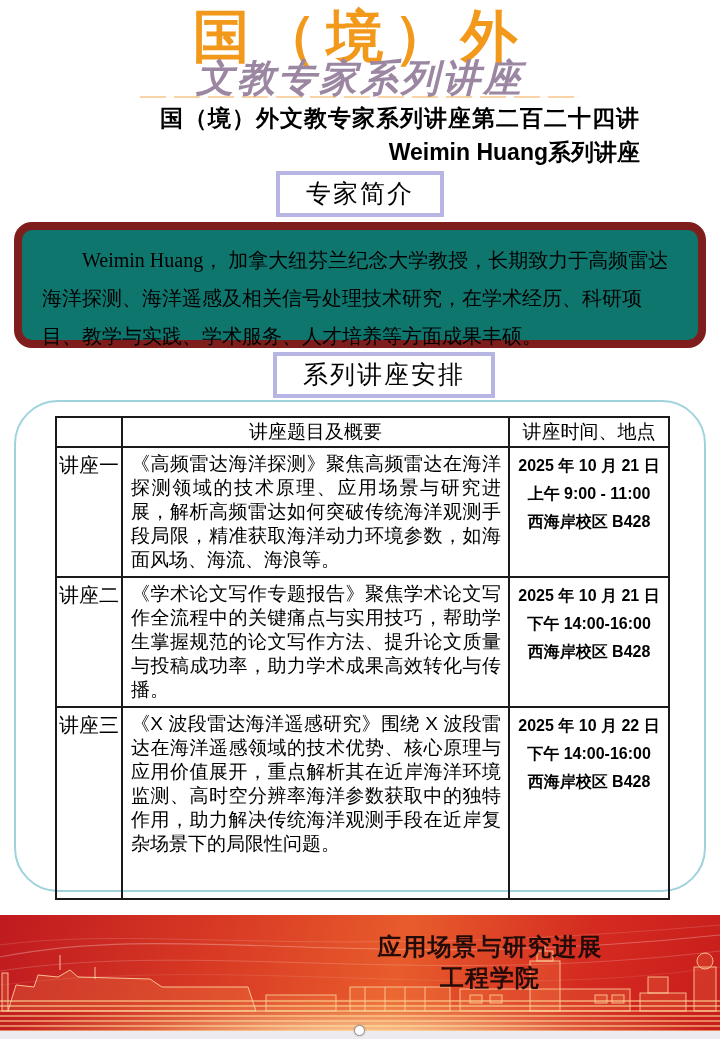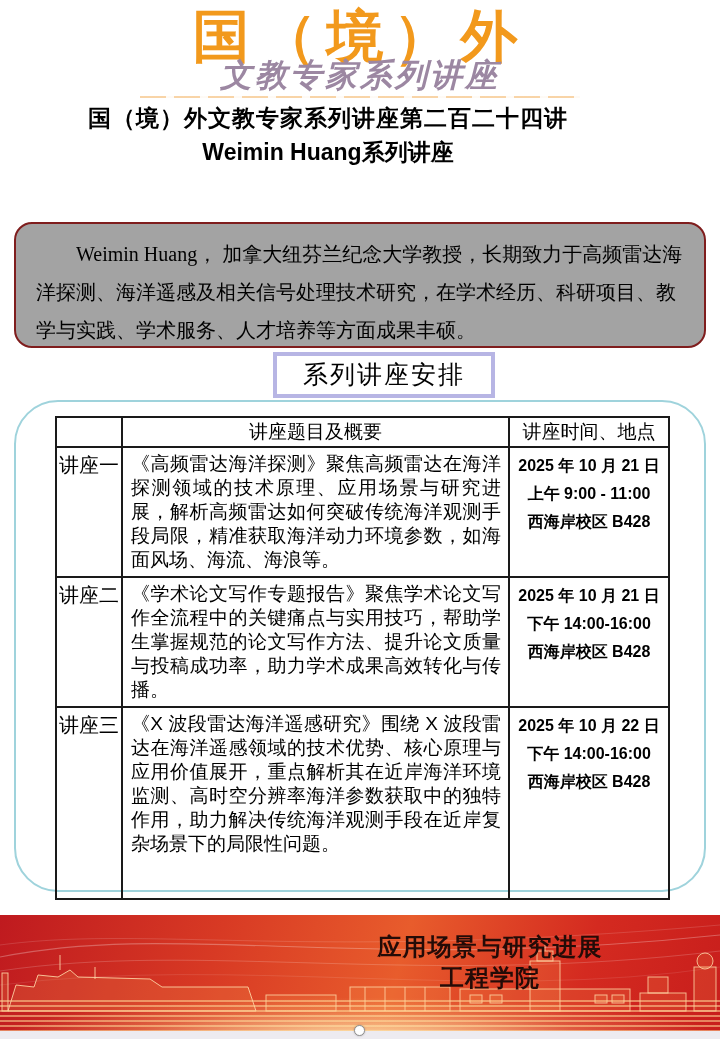--- a/index.html
+++ b/index.html
@@ -2,38 +2,38 @@
 <html><head>
 <meta charset="utf-8">
 <style>
   * { margin:0; padding:0; box-sizing:border-box; }
   body { background:#ffffff; font-family:"Liberation Serif", serif; }
   .page { position:relative; width:720px; height:1039px; background:#ffffff; overflow:hidden; margin:0 auto; }
 
   
   .logo { position:absolute; top:8px; left:0; width:720px; text-align:center; }
   .logo-line1 { font-family:"Liberation Sans", sans-serif; font-size:57px; font-weight:bold; color:#F2991C; letter-spacing:10px; line-height:1.0; }
-  .logo-line2 { font-family:"Liberation Sans", sans-serif; font-size:32px; font-weight:bold; font-style:italic; color:#9C87A2; letter-spacing:3px; margin-top:-6px; line-height:1.0; }
+  .logo-line2 { font-family:"Liberation Sans", sans-serif; font-size:38px; font-weight:bold; font-style:italic; color:#9C87A2; letter-spacing:3px; margin-top:-6px; line-height:1.0; }
   .logo-underline { position:absolute; top:96px; left:140px; width:440px; height:2px;
       background:repeating-linear-gradient(90deg, rgba(240,160,60,0.45) 0 26px, rgba(240,160,60,0.05) 26px 34px); }
 
   
-  .title-block { position:absolute; top:102px; left:8px; width:640px; text-align:center; color:#000; }
+  .title-block { position:absolute; top:102px; left:0; width:640px; text-align:right; color:#000; }
   .title-line1 { font-size:23px; font-weight:bold; letter-spacing:1px; line-height:34px; }
   .title-line2 { font-size:23px; font-weight:bold; line-height:32px; }
   .title-line2 .en { font-family:"Liberation Sans", sans-serif;margin-top:47px; }
 
   
   .section-label-wrap { position:absolute; left:0; width:720px; text-align:center; }
   .label-intro { top:171px; }
   .label-schedule { top:352px;margin-left:24px; }
   .section-label { display:inline-block; border:4px solid #B7B5E4; background:#fff; padding:2px 26px 3px 26px; font-size:25px; color:#000; letter-spacing:2px; }
 
   
-  .intro-box { position:absolute; top:222px; left:14px; width:692px; height:126px; border:2px solid #7f1d1d; border-radius:18px; background:#a3a3a3; }
+  .intro-box { position:absolute; top:222px; left:14px; width:692px; height:126px; border:8px solid #7f1d1d; border-radius:18px; background:#0f766e; }
   .intro-text { margin:11px 20px 0 20px; font-size:20px; line-height:38px; color:#000; text-indent:2em; }
 
   
   .schedule-box { position:absolute; top:400px; left:14px; width:692px; height:492px; border:2px solid #9FD3DC; border-radius:44px; background:#fff; }
   .lecture-table { position:absolute; top:416px; left:55px; width:613px; border-collapse:collapse; table-layout:fixed;
       font-family:"Liberation Sans", sans-serif; }
   .lecture-table col.c1 { width:66px; }
   .lecture-table col.c2 { width:387px; }
   .lecture-table col.c3 { width:160px; }
   .lecture-table th, .lecture-table td { border:2px solid #1a1a1a; color:#000; }
@@ -72,20 +72,23 @@
     <div class="logo-line1">国（境）外</div>
     <div class="logo-line2">文教专家系列讲座</div>
   </header>
   <div class="logo-underline"></div>
 
   <div class="title-block">
     <div class="title-line1">国（境）外文教专家系列讲座第二百二十四讲</div>
     <div class="title-line2"><span class="en">Weimin Huang</span><span>系列讲座</span></div>
   </div>
 
+  <div class="section-label-wrap label-intro">
+    <span class="section-label">专家简介</span>
+  </div>
 
   <section class="intro-box">
     <p class="intro-text">Weimin Huang， 加拿大纽芬兰纪念大学教授，长期致力于高频雷达海洋探测、海洋遥感及相关信号处理技术研究，在学术经历、科研项目、教学与实践、学术服务、人才培养等方面成果丰硕。</p>
   </section>
 
   <div class="section-label-wrap label-schedule">
     <span class="section-label">系列讲座安排</span>
   </div>
 
   <section class="schedule-box"></section>

